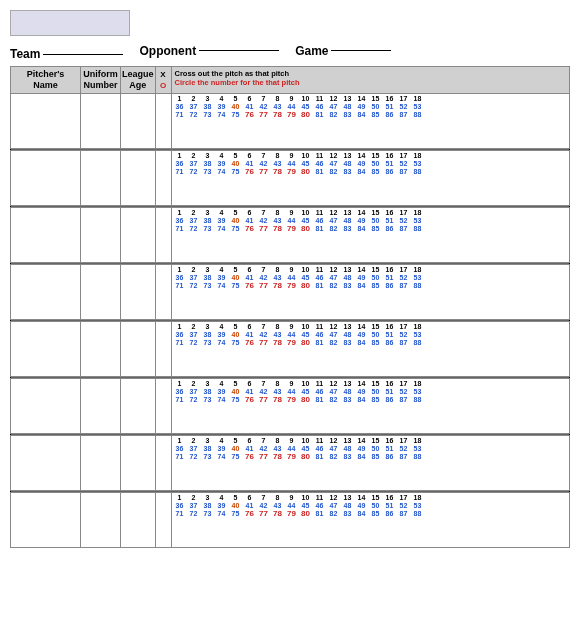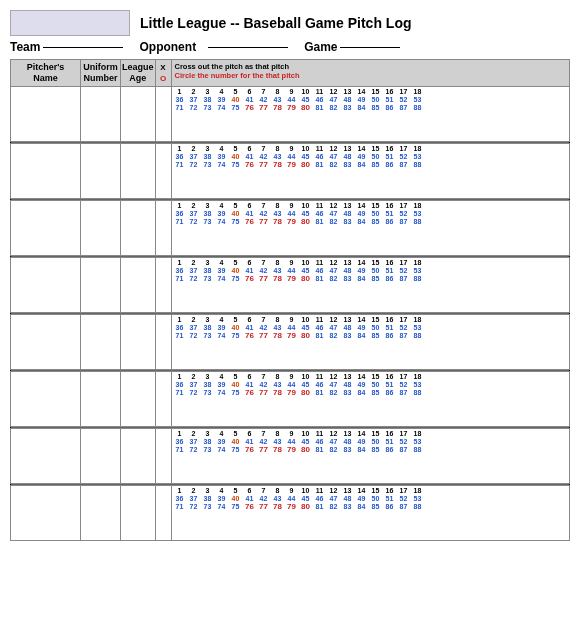--- a/index.html
+++ b/index.html
@@ -76,28 +76,27 @@
       font-size: 9px;
       font-weight: bold;
     }
   </style>
 </head>
 <body>
 
 <div>
   <div style="display:flex; align-items:center; margin-bottom:4px;">
     <div style="width:120px; height:26px; border:1px solid #aaa; background:#dde; margin-right:10px;"></div>
-    <span style="font-size:14px; font-weight:bold;">Little League -- Baseball Game Pitch Log</span>
   </div>
   <div style="display:flex; gap:16px; margin-bottom:5px; font-size:12px; font-weight:bold; align-items:center;">
-    <div style="display:flex; align-items:center; gap:3px;">
+    <div style="display:flex; align-items:center; gap:3px;margin-top:7px;">
       <span>Team</span>
       <span style="display:inline-block; width:80px; border-bottom:1.5px solid #000;"></span>
     </div>
-    <div style="display:flex; align-items:center; gap:12px;">
+    <div style="display:flex; align-items:center; gap:3px;">
       <span>Opponent</span>
       <span style="display:inline-block; width:80px; border-bottom:1.5px solid #000;"></span>
     </div>
     <div style="display:flex; align-items:center; gap:3px;">
       <span>Game</span>
       <span style="display:inline-block; width:60px; border-bottom:1.5px solid #000;"></span>
     </div>
   </div>
 </div>
 

